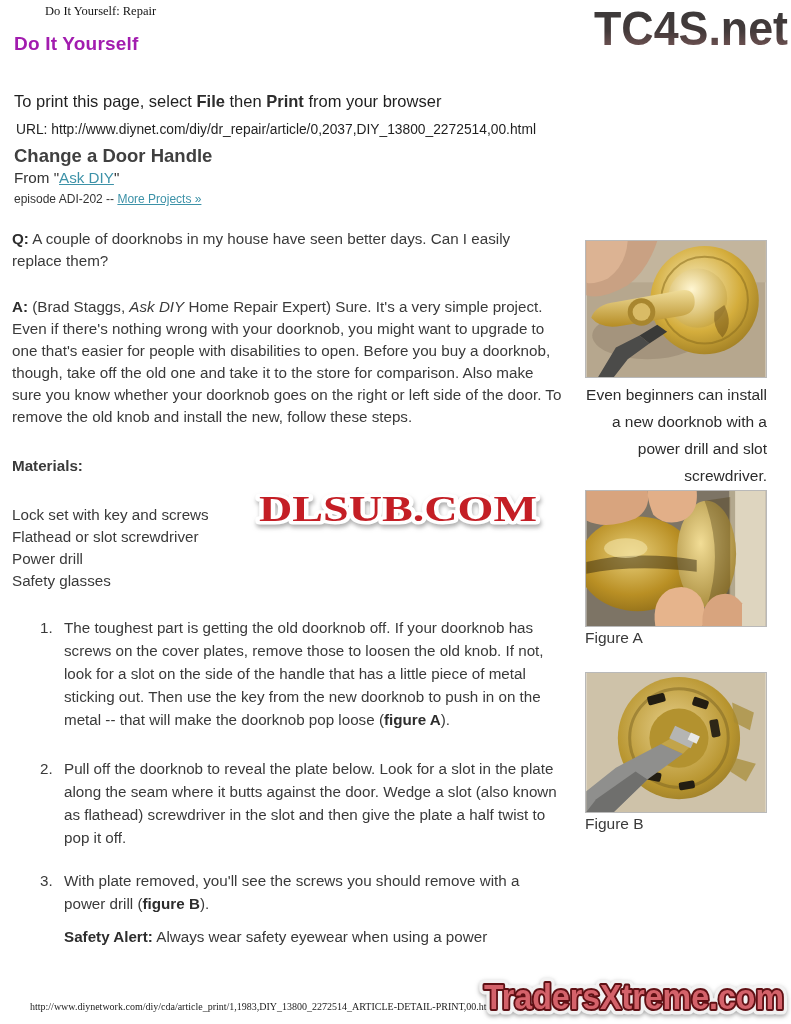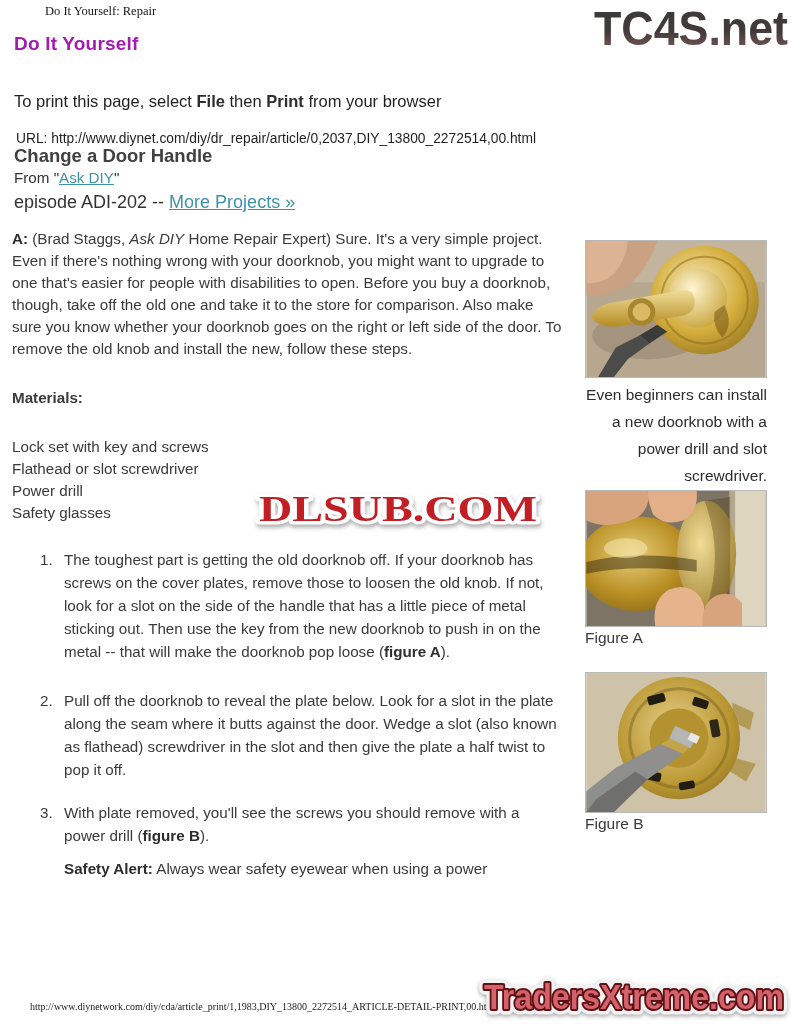--- a/index.html
+++ b/index.html
@@ -10,25 +10,25 @@
   .top-header { position:absolute; left:45px; top:4px; font-family:"Liberation Serif", serif;
                 font-size:12.5px; color:#141414; }
 
   .tc4s-logo { position:absolute; left:592px; top:0; width:199px; height:56px; }
   .tc4s-logo text { font-family:"Liberation Sans", sans-serif; font-weight:bold; }
 
   .site-title { position:absolute; left:14px; top:33px; font-size:19px; font-weight:bold;
                 color:#a21caf; letter-spacing:.2px; }
 
   .print-instr { position:absolute; left:14px; top:92px; font-size:16.5px; color:#1f1f1f; }
-  .url-line { position:absolute; left:16px; top:131px; font-size:13.8px; color:#1f1f1f; }
+  .url-line { position:absolute; left:16px; top:122px; font-size:13.8px; color:#1f1f1f; }
 
   .article-title { position:absolute; left:14px; top:145px; font-size:18.5px; font-weight:bold; color:#404040; }
   .from-line { position:absolute; left:14px; top:169px; font-size:15.2px; color:#333; }
-  .episode-line { position:absolute; left:14px; top:192px; font-size:18px; color:#333; }
+  .episode-line { position:absolute; left:14px; top:192px; font-size:12px; color:#333; }
   a.teal { color:#3d92a8; text-decoration:underline; cursor:pointer; }
 
   .content { position:absolute; left:12px; top:228px; width:551px;
              font-size:15.2px; line-height:22px; color:#3a3a3a; }
   .content .q { margin-bottom:24px; }
   .content .a { margin-bottom:27px; }
   .materials-head { margin-bottom:27px;font-weight:bold; }
   .materials-list .mat-item { height:22px; }
   .steps { margin-top:24px; }
   .step { display:flex; padding-left:28px; line-height:23px; }
@@ -86,20 +86,21 @@
 
   <div class="url-line"><span>URL: </span><span>http://www.diynet.com/diy/dr_repair/article/0,2037,DIY_13800_2272514,00.html</span></div>
 
   <div class="article-title">Change a Door Handle</div>
 
   <div class="from-line"><span>From "</span><a class="teal">Ask DIY</a><span>"</span></div>
 
   <div class="episode-line"><span>episode ADI-202 -- </span><a class="teal">More Projects »</a></div>
 
   <div class="content">
+    <p class="q"><b>Q:</b><span> A couple of doorknobs in my house have seen better days. Can I easily replace them?</span></p>
 
     <p class="a"><b>A:</b><span> (Brad Staggs, </span><i class="ital">Ask DIY</i><span> Home Repair Expert) Sure. It's a very simple project. Even if there's nothing wrong with your doorknob, you might want to upgrade to one that's easier for people with disabilities to open. Before you buy a doorknob, though, take off the old one and take it to the store for comparison. Also make sure you know whether your doorknob goes on the right or left side of the door. To remove the old knob and install the new, follow these steps.</span></p>
 
     <div class="materials-head">Materials:</div>
 
     <div class="materials-list">
       <div class="mat-item">Lock set with key and screws</div>
       <div class="mat-item">Flathead or slot screwdriver</div>
       <div class="mat-item">Power drill</div>
       <div class="mat-item">Safety glasses</div>

